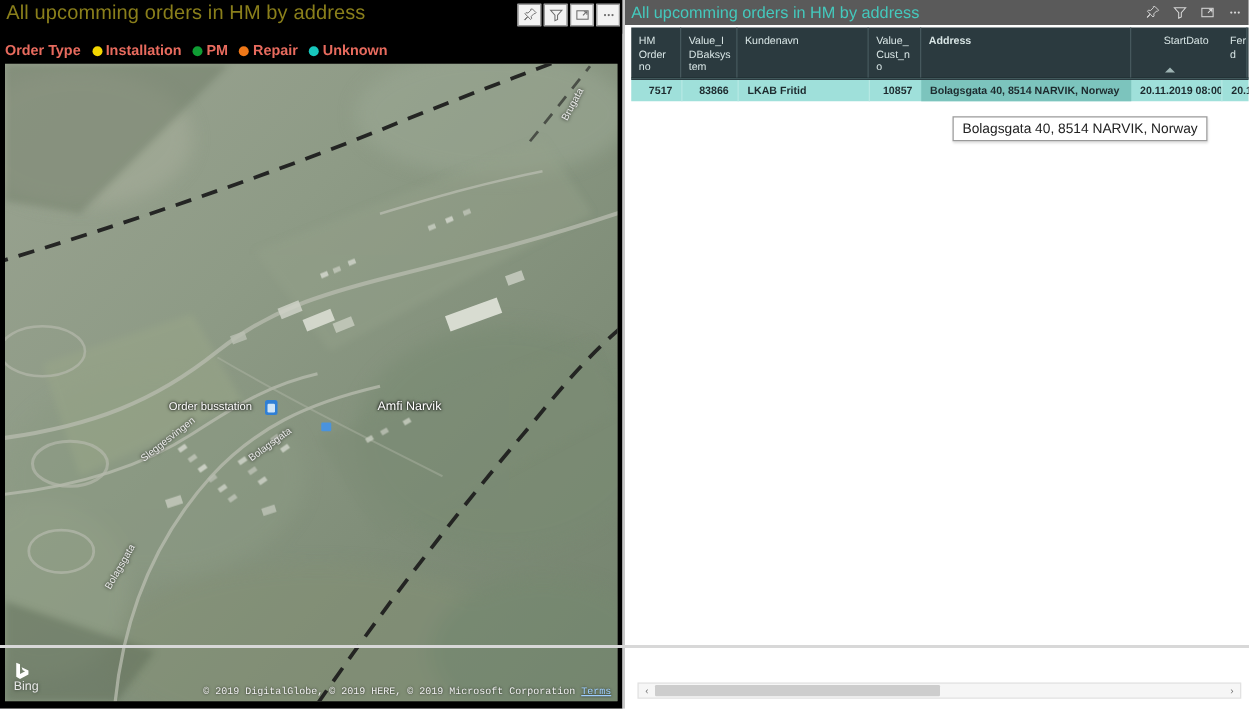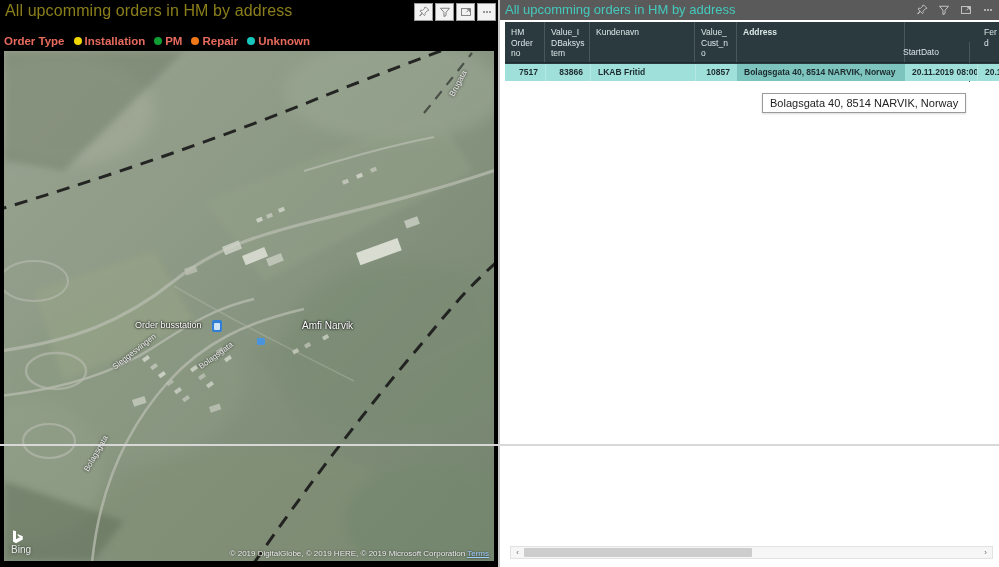--- a/index.html
+++ b/index.html
@@ -1,17 +1,17 @@
 <!DOCTYPE html>
 <html><head>
 <meta charset="utf-8">
 <style>
   html,body{margin:0;padding:0;background:#ffffff;}
   body{width:999px;height:567px;overflow:hidden;font-family:"Liberation Sans",sans-serif;}
-  #root{position:relative;width:999px;height:446px;background:#fff;}
+  #root{position:relative;width:999px;height:518px;background:#fff;}
 
   
   #map-visual{position:absolute;left:0;top:0;width:498px;height:567px;background:#000;box-sizing:border-box;}
   #map-titlebar{position:relative;height:27px;background:#000;}
   #map-title{position:absolute;left:5px;top:2px;font-size:16px;color:#8a7f1b;letter-spacing:0.1px;white-space:nowrap;}
   #map-icons{position:absolute;right:2px;top:3px;display:flex;gap:2px;}
   .ibtn{width:19px;height:18px;border:1px solid #9a9a9a;background:#f2f2f2;display:flex;align-items:center;justify-content:center;cursor:pointer;box-sizing:border-box;}
   .ibtn svg{display:block;}
   .ibtn.plain{border:none;background:transparent;}
 
@@ -19,21 +19,21 @@
   #legend .lt{color:#e86b5e;font-weight:bold;margin-right:9px;}
   .lg-item{display:flex;align-items:center;margin-right:9px;color:#e86b5e;font-weight:bold;font-size:11.5px;}
   .lg-dot{width:8px;height:8px;border-radius:50%;margin-right:3px;display:inline-block;}
 
   #map-canvas{position:absolute;left:4px;top:51px;width:490px;height:510px;overflow:hidden;
      background:#8a9480;}
   #map-img{position:absolute;left:0;top:0;width:490px;height:510px;}
   #bing-logo{position:absolute;left:7px;bottom:6px;display:flex;align-items:flex-start;color:#e8e8e8;font-size:10px;
      text-shadow:0 0 3px rgba(0,0,0,.6);flex-direction:column;}
   #bing-logo .bmark{width:13px;height:15px;margin-right:4px;}
-  #attrib{position:absolute;right:5px;bottom:3px;font-size:8px;color:#efefef;text-shadow:0 0 2px rgba(0,0,0,.8);white-space:nowrap;}
+  #attrib{position:absolute;right:5px;bottom:3px;font-size:8px;color:#efefef;text-shadow:0 0 2px rgba(0,0,0,.8);white-space:nowrap;font-family:Liberation Mono, monospace;}
   #attrib a{color:#9fcfff;text-decoration:underline;}
   .mlabel{position:absolute;color:#fff;font-size:9px;text-shadow:0 0 3px #000,0 0 2px #000;white-space:nowrap;}
   .mstreet{position:absolute;color:#e9e9e9;font-size:8px;text-shadow:0 0 3px #000;white-space:nowrap;}
   #bus-poi{position:absolute;width:10px;height:12px;background:#2f7fd6;border-radius:2px;
      display:flex;align-items:center;justify-content:center;}
   #bus-poi div{width:6px;height:7px;background:#cfe4f7;border-radius:1px;}
   #car-poi{position:absolute;width:8px;height:7px;background:#4a93dd;border-radius:1px;}
 
   
   #table-visual{position:absolute;left:500px;top:0;width:499px;height:567px;background:#fff;box-sizing:border-box;}
@@ -278,21 +278,21 @@
     </div>
 
     <div id="grid">
 
       <div id="ghead">
         <div class="hcell" style="left:0;width:40px;">HM Order no</div>
         <div class="hcell" style="left:40px;width:45px;">Value_IDBaksystem</div>
         <div class="hcell" style="left:85px;width:105px;">Kundenavn</div>
         <div class="hcell" style="left:190px;width:42px;">Value_Cust_no</div>
         <div class="hcell" style="left:232px;width:168px;font-weight:bold;">Address</div>
-        <div class="hcell" style="left:392px;width:73px;margin-top:20px;">
+        <div class="hcell" style="left:420px;width:73px;">
           <span>StartDato</span>
           <span class="sortarrow"></span>
         </div>
         <div class="hcell" style="left:473px;width:25px;border-right:none;">Ferd</div>
       </div>
 
       <div id="grow">
         <div class="rcell num" style="left:0;width:40px;">7517</div>
         <div class="vsep" style="left:40px;"></div>
         <div class="rcell num" style="left:41px;width:44px;">83866</div>

